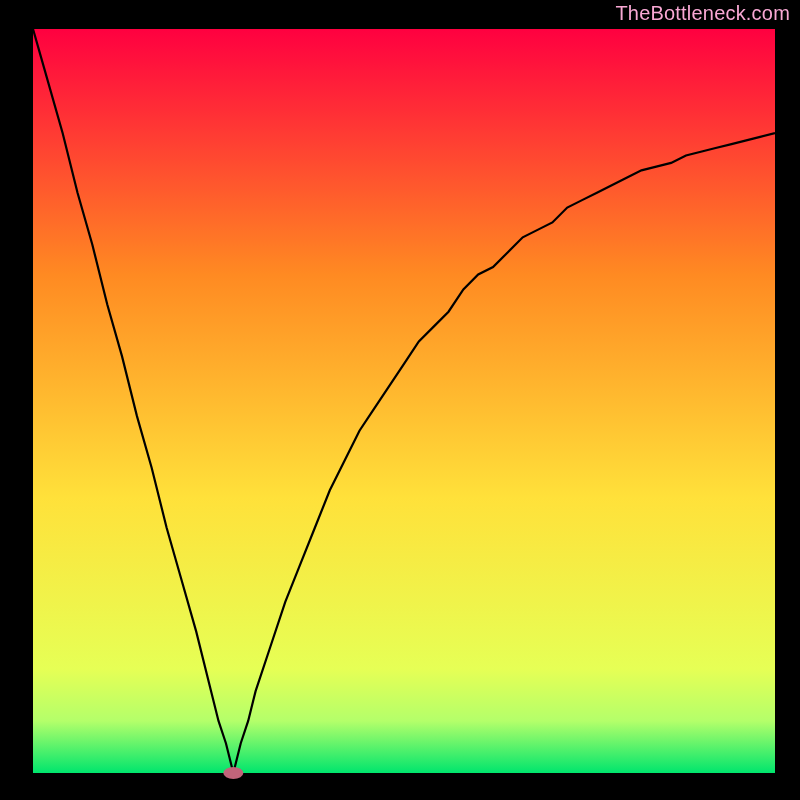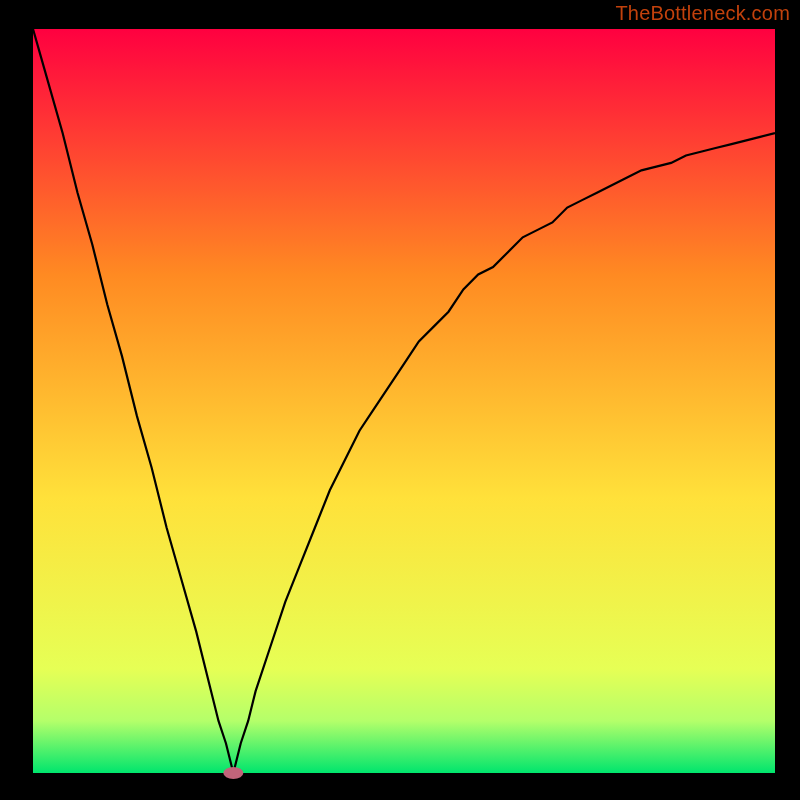--- a/index.html
+++ b/index.html
@@ -14,21 +14,21 @@
   .frame {
     position: relative;
     width: 800px;
     height: 800px;
     background: #000;
   }
   .attribution {
     position: absolute;
     top: 2px;
     right: 10px;
-    color: #c2410c;
+    color: #f9a8d4;
     font-size: 20px;
     font-weight: 500;
     letter-spacing: 0.2px;
     z-index: 5;
   }
   svg.plot {
     position: absolute;
     left: 0;
     top: 0;
   }

